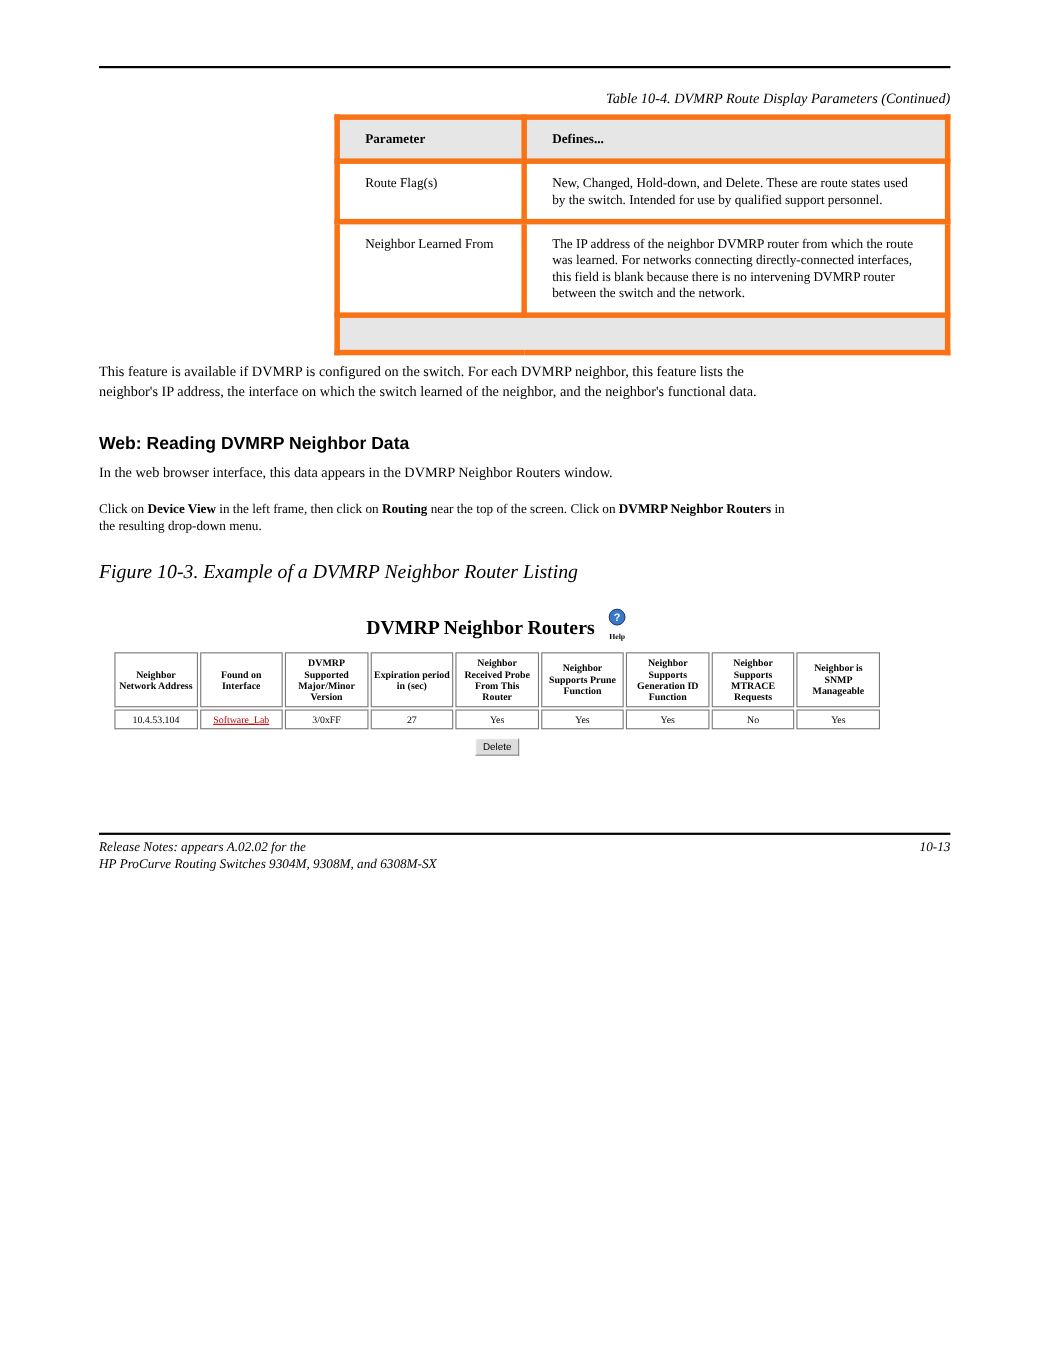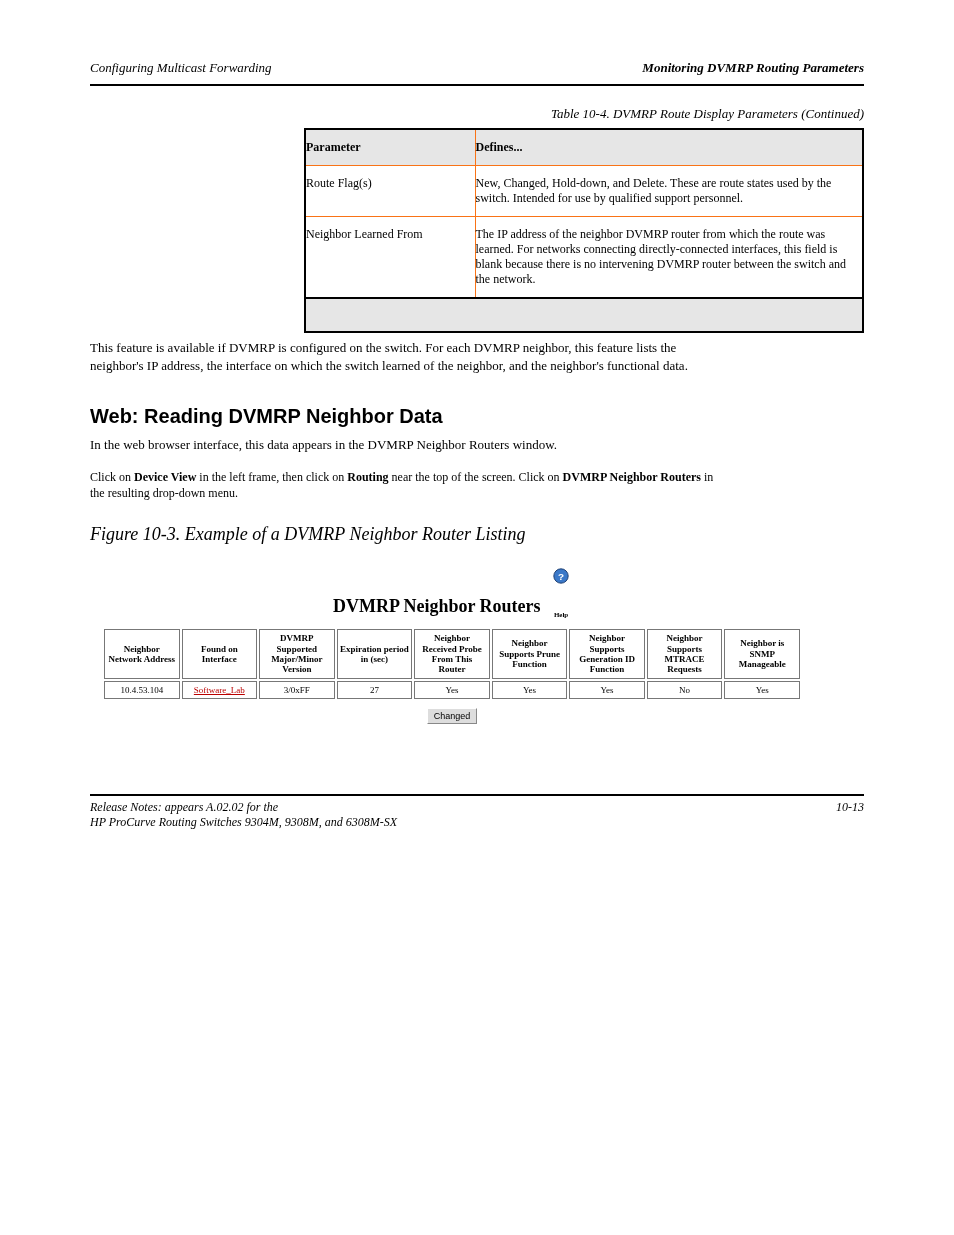--- a/index.html
+++ b/index.html
@@ -34,22 +34,22 @@
 
   
   .param-table {
     border-collapse: collapse;
     width: 560px;
     margin-left: auto;
     border: 2px solid #000;
     font-size: 12px;
   }
   .param-table th, .param-table td {
-    border: 1px solid #f97316;
-    padding: 10px 0;
+    border: 5px solid #f97316;
+    padding: 10px 23px;
     text-align: left;
     vertical-align: top;
   }
   .param-table thead th {
     background: #e6e6e6;
     font-weight: bold;
   }
   .param-table .col-param { width: 170px; }
   .param-table tfoot td {
     background: #e6e6e6;
@@ -61,21 +61,21 @@
   
   h2.sec {
     font-family: Arial, Helvetica, sans-serif;
     font-weight: bold;
     font-size: 19px;
     margin: 50px 0 10px 0;
   }
   h3.sub {
     font-family: Arial, Helvetica, sans-serif;
     font-weight: bold;
-    font-size: 20px;
+    font-size: 16px;
     margin: 30px 0 8px 0;
   }
   p.body {
     font-size: 13px;
     line-height: 1.4;
     margin: 6px 0 14px 0;
     max-width: 640px;
   }
   p.nav {
     font-size: 12px;
@@ -110,21 +110,21 @@
     display: inline-block;
     vertical-align: -5px;
     margin-left: 6px;
   }
   .help-icon {
     width: 20px; height: 24px;
     display: inline-block;
     text-align: center;
   }
   .help-icon svg { width: 18px; height: 18px; }
-  .help-lbl { font-size: 7px; text-align: center; line-height: 1; margin-top: 21px; }
+  .help-lbl { font-size: 7px; text-align: center; line-height: 1; }
 
   .neigh {
     border-collapse: separate;
     border-spacing: 2px;
     width: 100%;
     font-size: 9px;
     table-layout: fixed;
   }
   .neigh th, .neigh td {
     border: 1px solid #777;
@@ -161,24 +161,20 @@
     font-size: 12px;
     font-style: italic;
   }
   .bold-it { font-weight: bold; }
 </style>
 </head>
 <body>
 
 <div class="page">
 
-  <div class="header-row">
-    <div>Configuring Multicast Forwarding</div>
-    <div class="bold-it">Monitoring DVMRP Routing Parameters</div>
-  </div>
   <div class="top-rule"></div>
 
   <div class="table-caption">Table 10-4. DVMRP Route Display Parameters (Continued)</div>
 
   <table class="param-table">
     <thead>
       <tr>
         <th class="col-param">Parameter</th>
         <th>Defines...</th>
       </tr>
@@ -247,21 +243,21 @@
           <td>27</td>
           <td>Yes</td>
           <td>Yes</td>
           <td>Yes</td>
           <td>No</td>
           <td>Yes</td>
         </tr>
       </tbody>
     </table>
     <div class="shot-btn-row">
-      <button class="shot-btn">Changed</button>
+      <button class="shot-btn">Delete</button>
     </div>
   </div>
 
   <div class="footer-rule"></div>
   <div class="footer-row">
     <div>
       <span>Release Notes: appears A.02.02 for the</span><br>
       <span>HP ProCurve Routing Switches 9304M, 9308M, and 6308M-SX</span>
     </div>
     <div>10-13</div>

